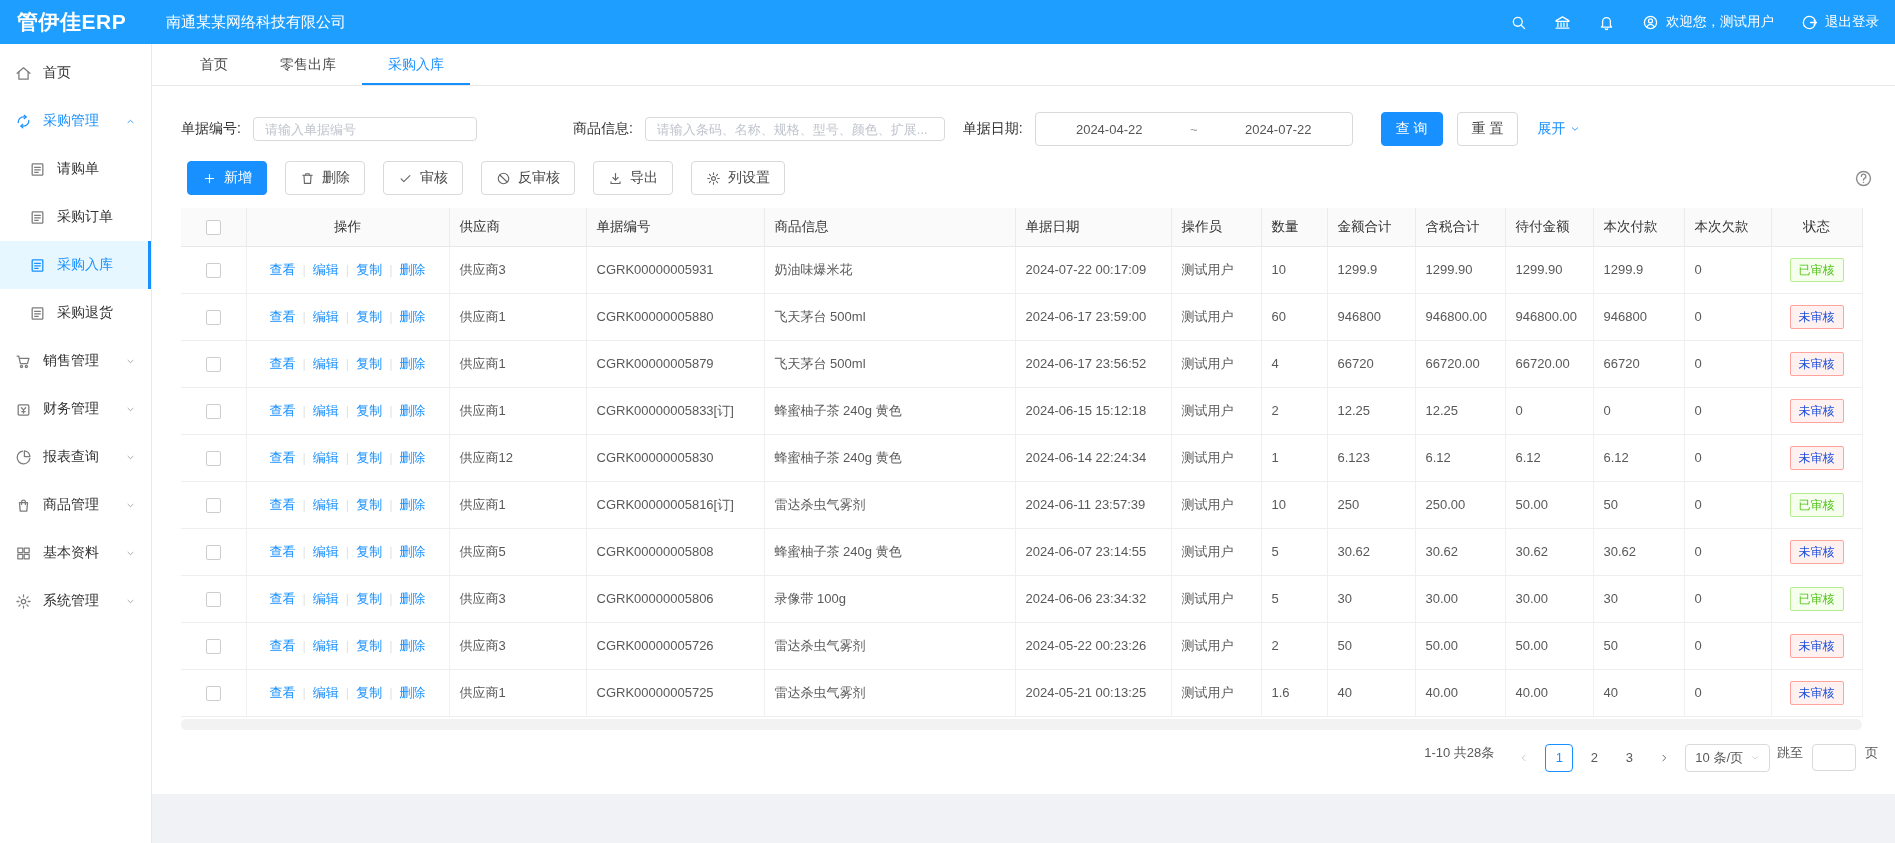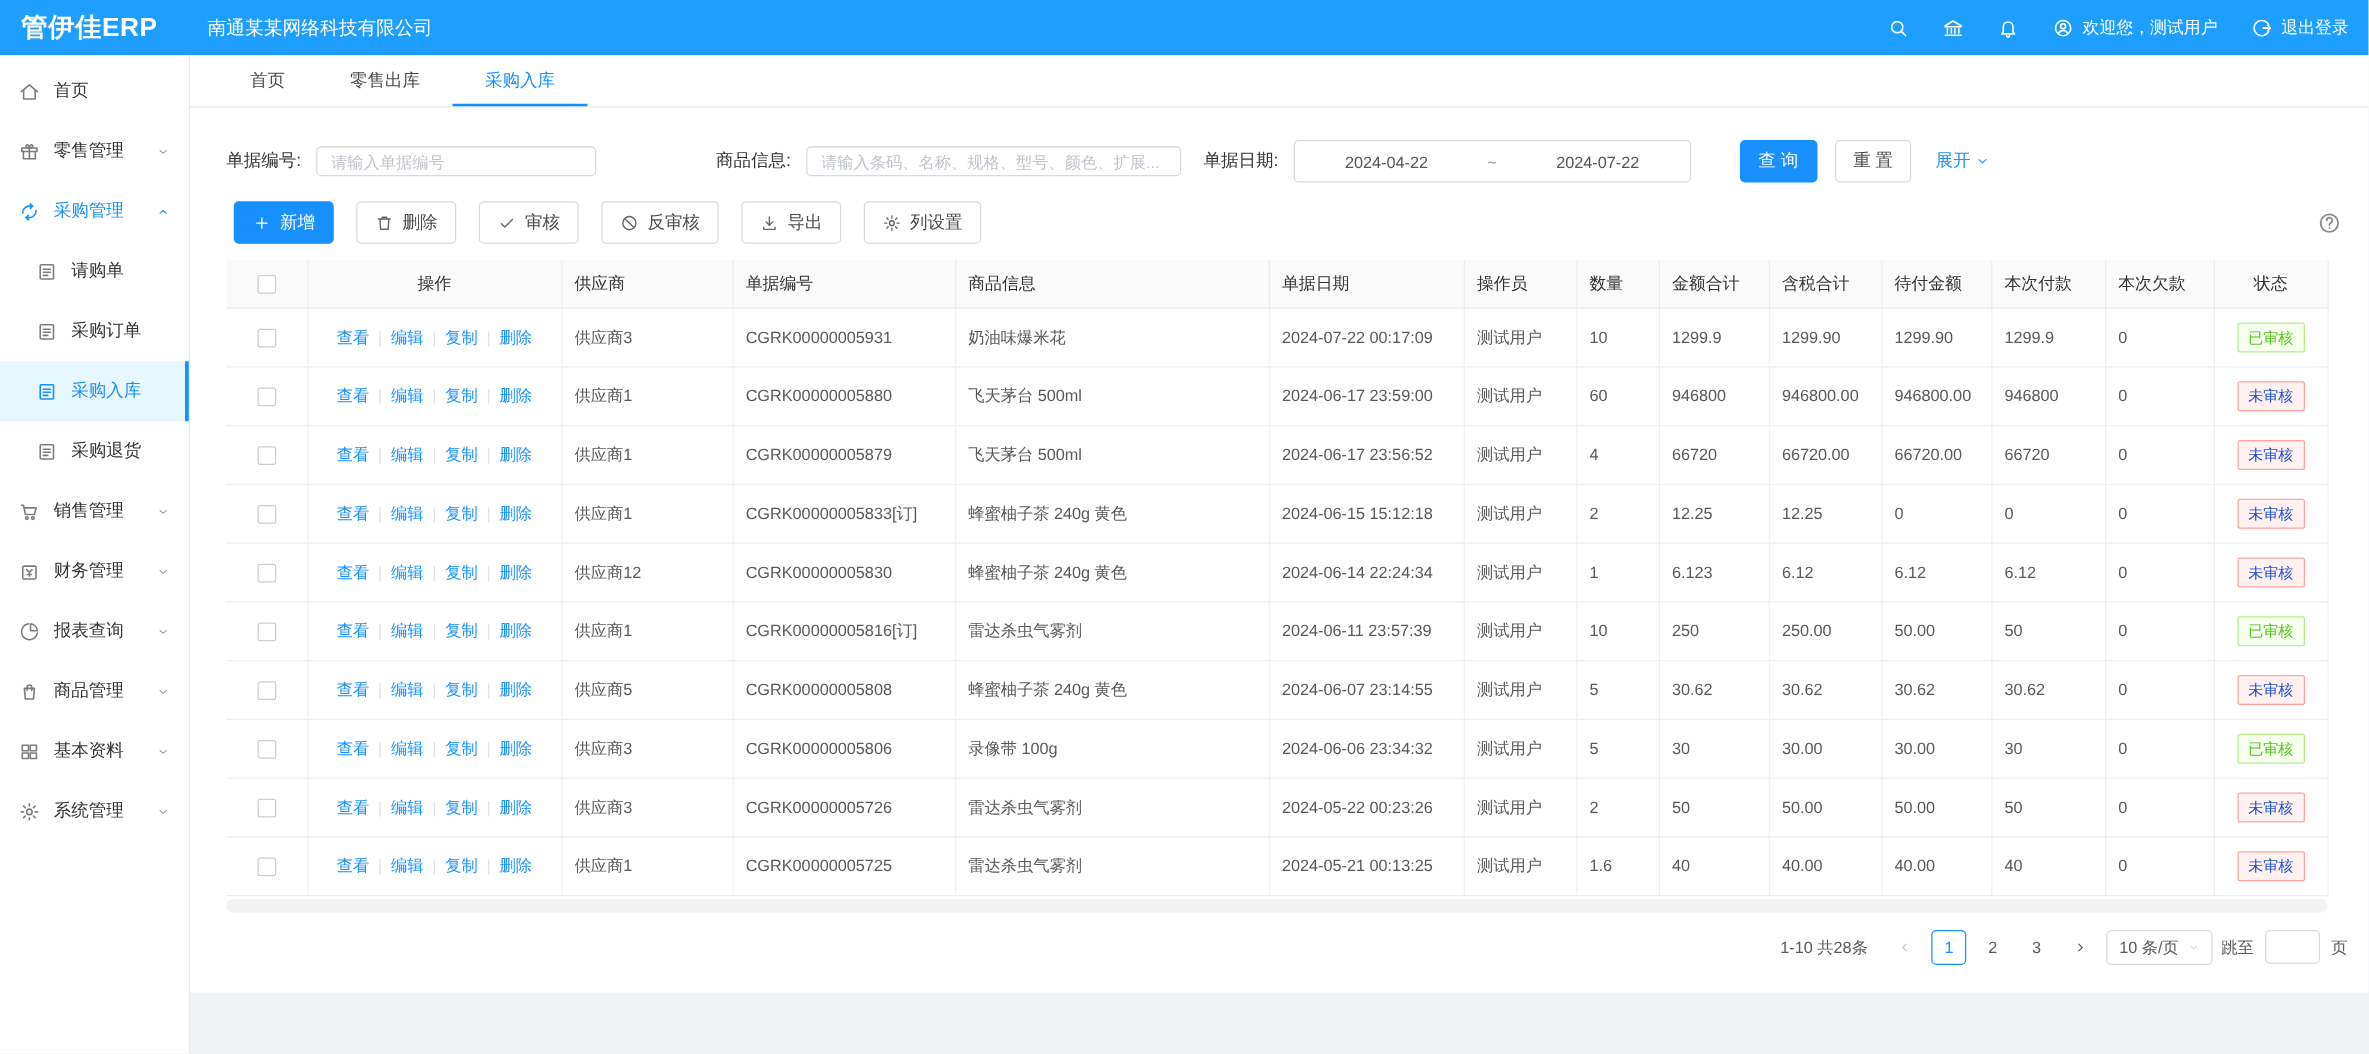--- a/index.html
+++ b/index.html
@@ -32,21 +32,21 @@
   .side-item.selected::after { content:''; position:absolute; right:0; top:0; bottom:0; width:3px; background:#1890ff; }
 
   
   .tabbar { height:42px; border-bottom:1px solid #e8e8e8; display:flex; padding-left:22px; background:#fff; }
   .tab { padding:0 26px; line-height:40px; font-size:14px; color:#4a4a4a; cursor:pointer; }
   .tab.active { color:#1890ff; border-bottom:2px solid #1890ff; }
 
   
   .filters { display:flex; align-items:center; margin:26px 17px 0 29px; }
   .f-label { font-size:14px; color:#333; margin-right:12px; white-space:nowrap; }
-  .ml96 { margin-left:96px; } .ml18 { margin-left:18px; } .ml28 { margin-left:39px; } .ml14 { margin-left:14px; }
+  .ml96 { margin-left:96px; } .ml18 { margin-left:18px; } .ml28 { margin-left:28px; } .ml14 { margin-left:14px; }
   .f-input { height:24px; border:1px solid #d9d9d9; border-radius:4px; padding:0 11px; font-size:13px; color:#333; outline:none; background:#fff; }
   ::placeholder { color:#c0c4cc; }
   #billNo { width:224px; }
   #goods { width:300px; }
   .daterange { width:318px; height:34px; border:1px solid #d9d9d9; border-radius:4px; display:flex; align-items:center; font-size:13px; color:#555; background:#fff; cursor:pointer; }
   .daterange span { flex:1; text-align:center; }
   .daterange .dr-sep { flex:0 0 22px; color:#999; }
   .btn { height:34px; border-radius:4px; border:1px solid #d9d9d9; background:#fff; color:#4a4a4a; font-size:14px; padding:0 14px; cursor:pointer; display:inline-flex; align-items:center; gap:7px; white-space:nowrap; font-family:inherit; }
   .btn.primary { background:#1890ff; border-color:#1890ff; color:#fff; }
   .expand-link { color:#1890ff; font-size:14px; margin-left:19px; display:inline-flex; align-items:center; gap:4px; cursor:pointer; }
@@ -66,21 +66,21 @@
   th.center, td.center { text-align:center; }
   .cb { width:15px; height:15px; border:1px solid #cdcdcd; border-radius:2px; display:inline-block; background:#fff; vertical-align:middle; cursor:pointer; }
   .op a { color:#1890ff; cursor:pointer; text-decoration:none; }
   .op .sep { color:#e3e3e3; margin:0 7px; }
   .tag { display:inline-block; padding:2px 8px; font-size:12px; border-radius:2px; line-height:1.5; }
   .tag.green { color:#52c41a; background:#f6ffed; border:1px solid #b7eb8f; }
   .tag.red { color:#1d4ed8; background:#fff1f0; border:1px solid #ffa39e; }
   .hscroll { width:1681px; height:11px; background:#f2f2f2; border-radius:6px; margin:2px 31px 0 29px; }
 
   
-  .pagination { display:flex; align-items:center; justify-content:flex-end; margin:14px 17px 0 0; gap:7px; font-size:13px; color:#595959; }
+  .pagination { display:flex; align-items:flex-start; justify-content:flex-end; margin:14px 17px 0 0; gap:7px; font-size:13px; color:#595959; }
   .summary { margin-right:9px; }
   .pg-btn { min-width:28px; height:28px; display:inline-flex; align-items:center; justify-content:center; border-radius:4px; cursor:pointer; color:#595959; background:#fff; }
   .pg-btn .picon { width:12px; height:12px; display:inline-flex; }
   .pg-btn.disabled { color:#c0c4cc; }
   .pg-btn.num.current { border:1px solid #1890ff; color:#1890ff; }
   .size-select { height:28px; border:1px solid #d9d9d9; border-radius:4px; display:inline-flex; align-items:center; padding:0 9px; gap:7px; color:#595959; cursor:pointer; background:#fff; }
   .size-select .picon { width:10px; height:10px; display:inline-flex; color:#c0c4cc; }
   .jump-input { width:44px; height:27px; border:1px solid #d9d9d9; border-radius:4px; outline:none; margin:0 2px; text-align:center; font-size:13px; }
 </style>
 <title>管伊佳ERP</title></head>
@@ -138,36 +138,20 @@
     <aside class="sidebar" id="sidebar">
   <div class="side-item">
     <span class="sicon icon">
             <svg viewBox="0 0 24 24" fill="none" stroke="currentColor" stroke-width="1.8" stroke-linecap="round" stroke-linejoin="round">
               <path d="M3 11.7 12 4l9 7.7"></path>
               <path d="M5.5 9.8V20h13V9.8"></path>
             </svg>
           </span>
     <span>首页</span>
 
-  </div>
-  <div class="side-item">
-    <span class="sicon icon">
-            <svg viewBox="0 0 24 24" fill="none" stroke="currentColor" stroke-width="1.8" stroke-linecap="round" stroke-linejoin="round">
-              <rect x="3.5" y="7.7" width="17" height="3.8"></rect>
-              <path d="M5.3 11.5v8.2h13.4v-8.2"></path>
-              <path d="M12 7.7v12"></path>
-              <path d="M12 7.6C9.8 7.6 7.6 7 8.2 5c.6-1.9 3.8-.8 3.8 2.6 0-3.4 3.2-4.5 3.8-2.6.6 2-1.6 2.6-3.8 2.6z"></path>
-            </svg>
-          </span>
-    <span>零售管理</span>
-    <span class="chev icon">
-            <svg viewBox="0 0 24 24" fill="none" stroke="currentColor" stroke-width="1.8" stroke-linecap="round" stroke-linejoin="round">
-              <path d="m6.5 9.5 5.5 5 5.5-5"></path>
-            </svg>
-          </span>
   </div>
   <div class="side-item open">
     <span class="sicon icon">
             <svg viewBox="0 0 24 24" fill="none" stroke="currentColor" stroke-width="1.8" stroke-linecap="round" stroke-linejoin="round">
               <path d="M4.5 13.5a7.5 7.5 0 0 1 7.5-8h3.5"></path>
               <path d="m13 3 2.8 2.5L13 8"></path>
               <path d="M19.5 10.5a7.5 7.5 0 0 1-7.5 8H8.5"></path>
               <path d="m11 16-2.8 2.5L11 21"></path>
             </svg>
           </span>

